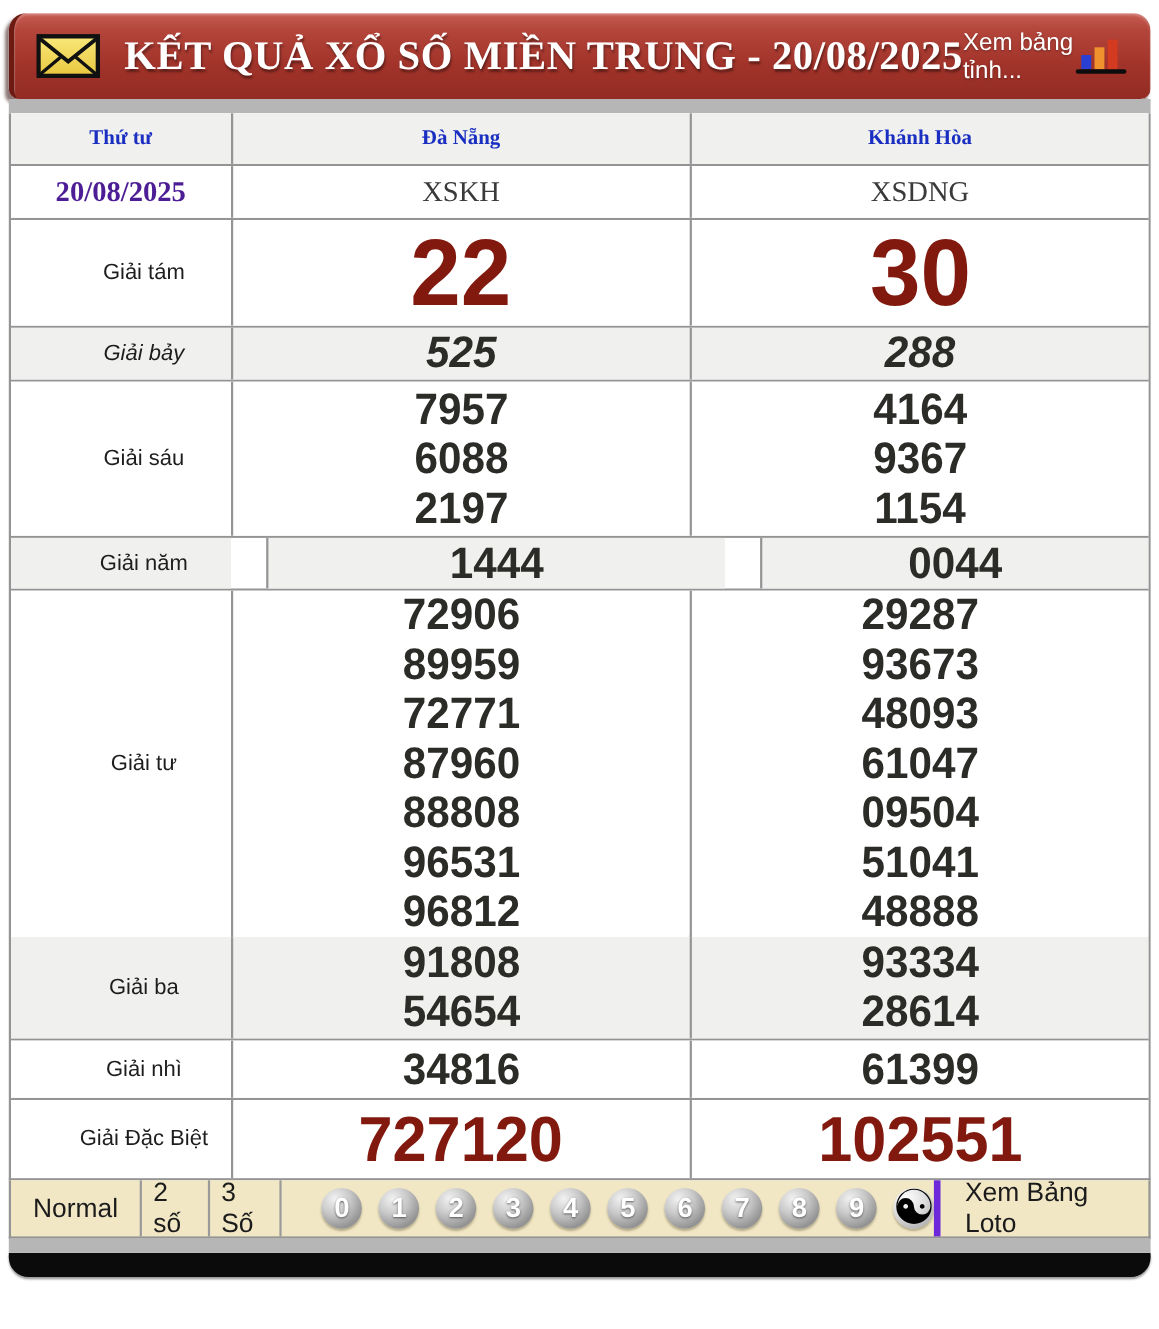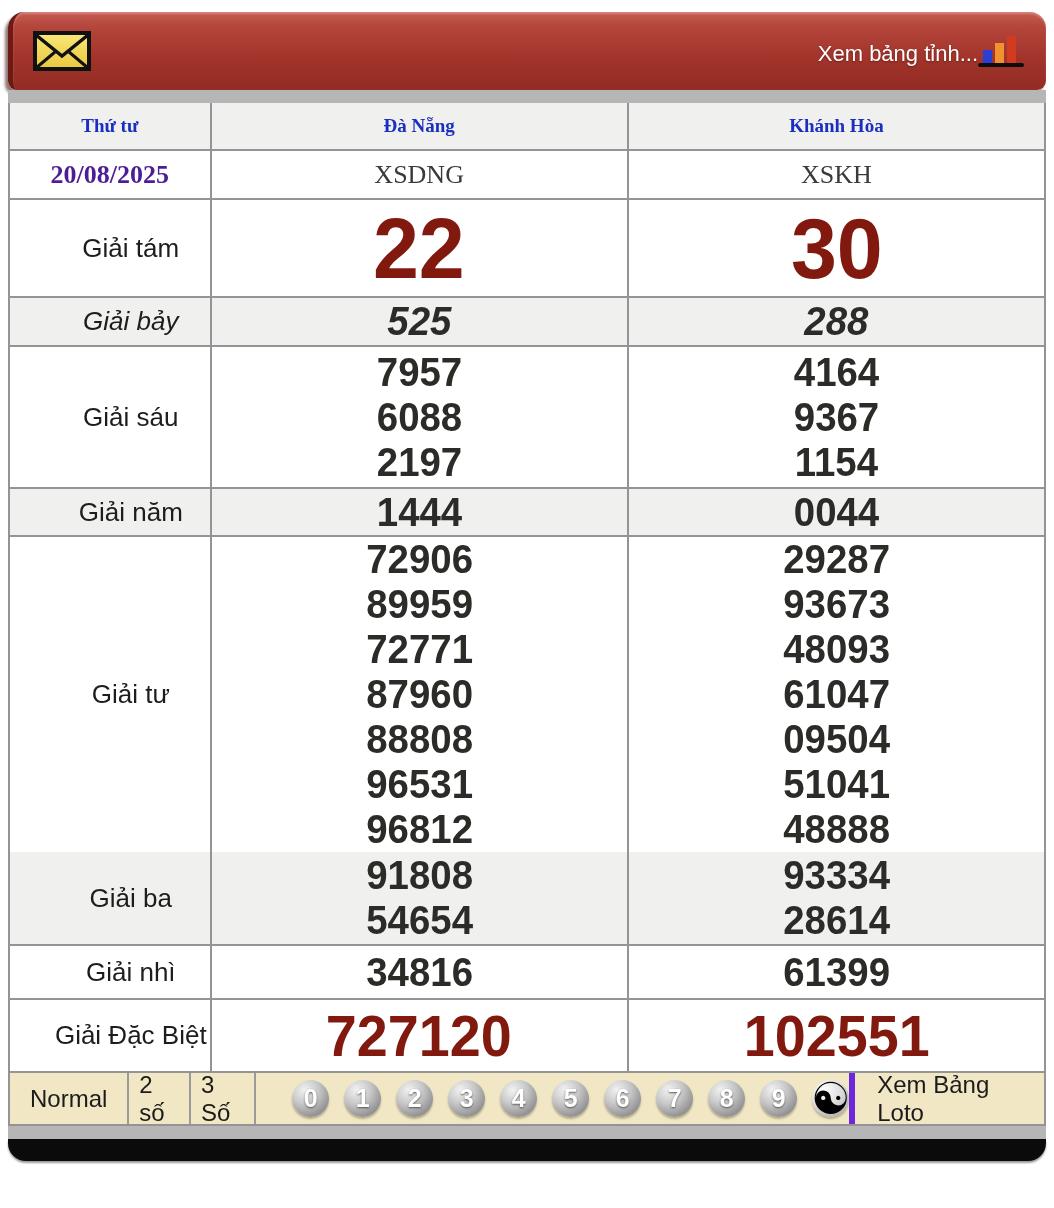--- a/index.html
+++ b/index.html
@@ -12,21 +12,21 @@
     background:linear-gradient(180deg,#c65c52 0%,#b3453b 20%,#a1332a 60%,#932c24 100%);
     border-left:5px solid #6d1a13;
     box-shadow:-3px 4px 3px rgba(45,9,6,.55), inset 0 2px 2px rgba(255,255,255,.25);
     display:flex;align-items:center;padding:0 22px 0 20px;box-sizing:border-box;
   }
   .env{flex:0 0 auto;margin-right:22px;display:block;}
   .main-title{
     font-family:"Liberation Serif",serif;font-weight:bold;font-size:37px;color:#fff;
     text-shadow:1px 2px 2px rgba(0,0,0,.4);white-space:nowrap;letter-spacing:.5px;
   }
-  .province-link{margin-left:auto;display:flex;align-items:flex-end;cursor:pointer;text-decoration:none;}
+  .province-link{margin-left:auto;display:flex;align-items:center;cursor:pointer;text-decoration:none;}
   .province-link span{color:#fff;font-size:22px;text-shadow:0 1px 2px rgba(0,0,0,.35);}
   .chart-ico{position:relative;width:46px;height:32px;flex:0 0 auto;}
   .chart-ico .base{position:absolute;left:0;bottom:0;width:46px;height:4px;background:#0d0d0d;border-radius:2px;}
   .chart-ico .b1{position:absolute;bottom:4px;left:5px;width:9px;height:13px;background:#2a3fd4;}
   .chart-ico .b2{position:absolute;bottom:4px;left:17px;width:9px;height:20px;background:#f0922e;}
   .chart-ico .b3{position:absolute;bottom:4px;left:29px;width:9px;height:27px;background:#d33a1f;}
 
   .grayband{height:13px;background:#b6b6b6;}
 
   
@@ -37,26 +37,26 @@
   .cell:first-child{border-left:none;}
   .gray{background:#f0f0ef;}
   .white{background:#fff;}
 
   .col-head{height:46px;}
   .col-head .cell{font-family:"Liberation Serif",serif;font-weight:bold;font-size:19px;color:#1a2fc2;}
   .r-date{height:47px;}
   .date-txt{font-family:"Liberation Serif",serif;font-weight:bold;font-size:26px;color:#4c1d95;}
   .code-txt{font-family:"Liberation Serif",serif;font-size:26px;color:#3a3a3a;}
 
-  .plabel{font-size:26px;color:#1d1d1d;padding-left:42px;}
+  .plabel{font-size:20px;color:#1d1d1d;padding-left:42px;}
   .num{font-weight:bold;font-size:40px;line-height:45px;color:#2b2b28;transform:scaleX(.96);}
   .r8{height:96px;}   .r8 .num{font-size:86px;line-height:96px;color:#82190f;}
   .r7{height:47px;font-style:italic;}
   .r6{height:140px;}
-  .r5{height:46px;}
+  .r5{height:46px;gap:32px;}
   .r4{height:313px;}
   .r3{height:92px;}
   .r2{height:52px;}
   .r1{height:53px;}
   .rdb{height:71px;}  .rdb .num{font-size:58px;line-height:66px;color:#82190f;}
 
   
   .footer{height:53px;background:#f1e7c5;border:2px solid #949494;border-top:none;display:flex;align-items:center;box-sizing:border-box;}
   .ftab{height:100%;display:flex;align-items:center;padding:0 10px;font-size:24px;color:#1b1b1b;border-right:2px solid #9a9a9a;cursor:pointer;}
   .ftab:first-child{padding:0 20px;}
@@ -83,20 +83,21 @@
       <defs>
         <linearGradient id="envg" x1="0" y1="0" x2="0" y2="1">
           <stop offset="0" stop-color="#f9e87a"></stop>
             <stop offset="1" stop-color="#e8c73e"></stop>
         </linearGradient>
       </defs>
       <rect x="2" y="2" width="54" height="36" fill="url(#envg)" stroke="#111" stroke-width="4"></rect>
       <path d="M3,4 L29,25 L55,4" fill="none" stroke="#111" stroke-width="3.5"></path>
       <path d="M3,37 L22,21 M55,37 L36,21" fill="none" stroke="#111" stroke-width="3"></path>
     </svg>
+    <div class="main-title">KẾT QUẢ XỔ SỐ MIỀN TRUNG - 20/08/2025</div>
     <a class="province-link">
       <span>Xem bảng tỉnh...</span>
       <span class="chart-ico">
         <span class="b1"></span>
         <span class="b2"></span>
         <span class="b3"></span>
         <span class="base"></span>
       </span>
     </a>
   </div>
@@ -106,22 +107,22 @@
   <div class="tbl">
 
     <div class="trow col-head">
       <div class="cell gray">Thứ tư</div>
       <div class="cell gray">Đà Nẵng</div>
       <div class="cell gray">Khánh Hòa</div>
     </div>
 
     <div class="trow r-date">
       <div class="cell white date-txt">20/08/2025</div>
+      <div class="cell white code-txt">XSKH</div>
       <div class="cell white code-txt">XSDNG</div>
-      <div class="cell white code-txt">XSKH</div>
     </div>
 
     <div class="trow r8">
       <div class="cell white plabel">Giải tám</div>
       <div class="cell white">
           <div class="num">22</div>
         </div>
       <div class="cell white">
           <div class="num">30</div>
         </div>

